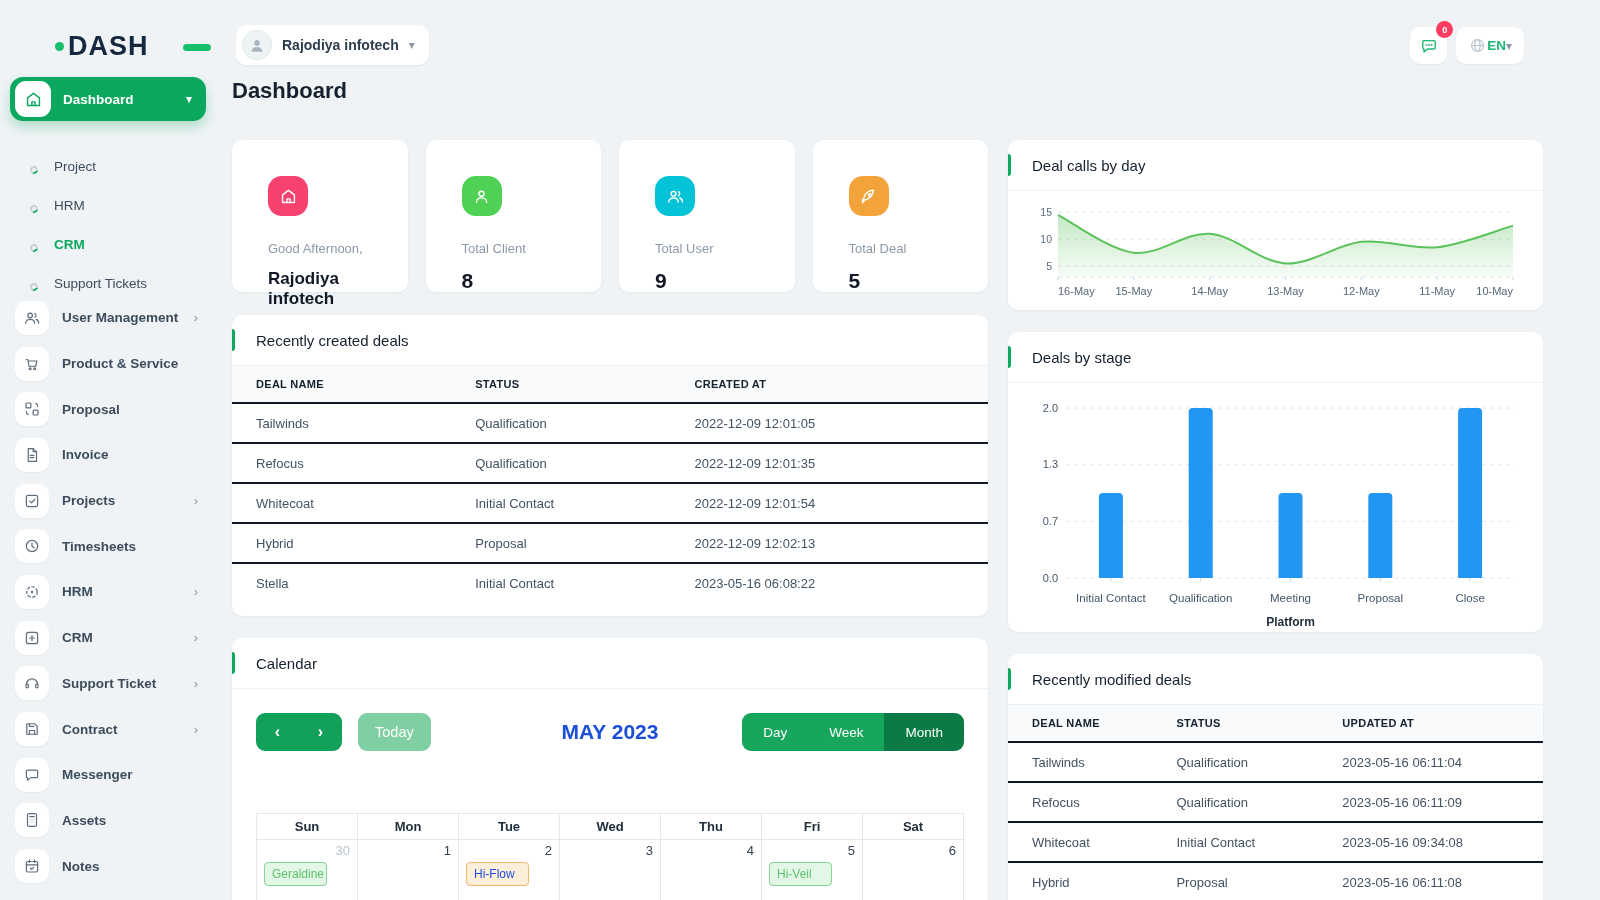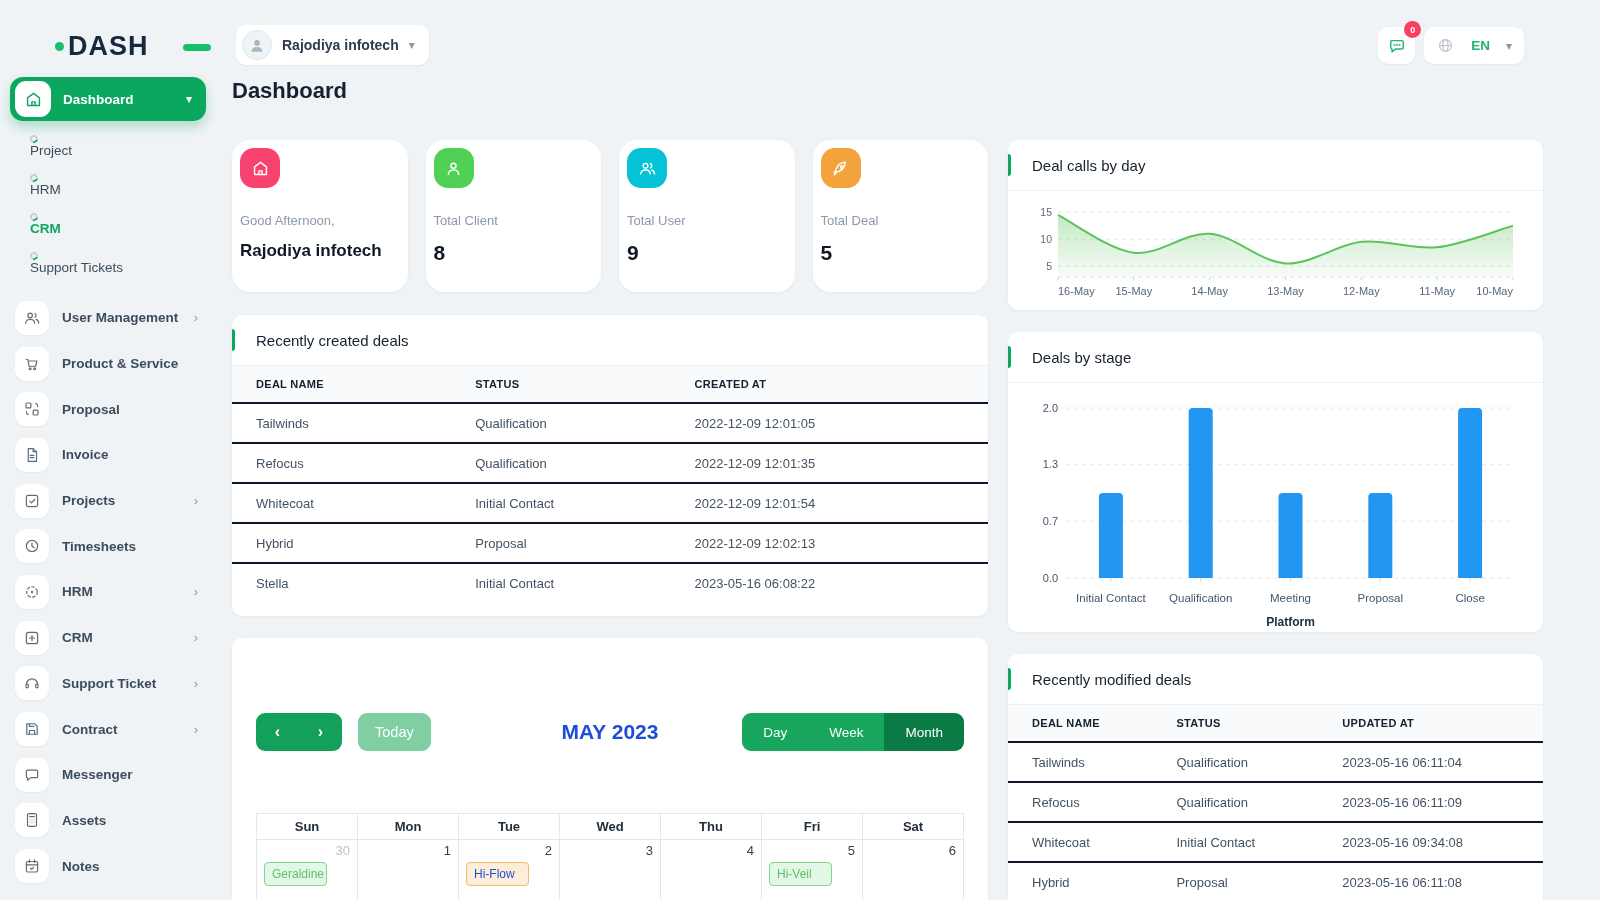--- a/index.html
+++ b/index.html
@@ -19,49 +19,49 @@
   .avatar { width:30px; height:30px; border-radius:50%; background:#eef3f5; border:1px solid #d9ece1;
     display:flex; align-items:center; justify-content:center; margin-right:10px; overflow:hidden; }
   .ws-name { font-size:14px; font-weight:700; color:#2d3c4e; margin-right:10px; }
   .chev { color:#8b98a5; font-size:12px; }
   .top-right { position:absolute; right:60px; top:11px; display:flex; gap:9px; align-items:center; }
   .icon-btn { position:relative; width:37px; height:37px; background:#fff; border-radius:10px;
     box-shadow:0 1px 2px rgba(20,40,60,.06); display:flex; align-items:center; justify-content:center; cursor:pointer; }
   .badge { position:absolute; top:-6px; right:-6px; min-width:17px; height:17px; border-radius:50%;
     background:#fd3c62; color:#fff; font-size:9px; font-weight:700; display:flex; align-items:center; justify-content:center; }
   .lang-pill { height:37px; background:#fff; border-radius:10px; box-shadow:0 1px 2px rgba(20,40,60,.06);
-    display:flex; align-items:center; gap:16px; padding:0 12px; cursor:pointer; }
+    display:flex; align-items:center; gap:0; padding:0 12px; cursor:pointer; }
   .lang-code { color:#1db573; font-weight:700; font-size:13.5px; }
   
   .sidebar { position:absolute; left:0; top:60px; width:216px; bottom:0; }
   .side-active { margin:17px 10px 14px 10px; height:44px; background:#0ca75f; border-radius:13px;
     box-shadow:0 6px 12px rgba(12,167,95,.28); display:flex; align-items:center; padding:0 14px 0 5px; cursor:pointer; }
   .side-active .tile { width:36px; height:36px; background:#fff; border-radius:11px; display:flex; align-items:center; justify-content:center; }
   .side-active .lbl { color:#fff; font-weight:700; font-size:13.5px; margin-left:12px; flex:1; }
-  .sub-item { display:flex; align-items:flex-start; height:39px; padding-left:30px; cursor:pointer;flex-direction:column; }
+  .sub-item { display:flex; align-items:flex-end; height:39px; padding-left:30px; cursor:pointer; }
   .donut { width:8px; height:8px; border-radius:50%; border:2px solid #c7d1d7; border-bottom-color:#12b066; transform:rotate(-30deg); margin-right:16px; flex:none; }
   .sub-lbl { font-size:13.5px; color:#3d4c5c; }
   .sub-item.active .sub-lbl { color:#0ca75f; font-weight:700; }
   .menu { margin-top:4px; }
   .menu-item { display:flex; align-items:center; height:45.7px; padding:0 18px 0 15px; cursor:pointer; }
   .menu-item .tile { width:34px; height:34px; background:#fff; border-radius:11px; box-shadow:0 1px 2px rgba(20,40,60,.05);
     display:flex; align-items:center; justify-content:center; color:#5d6d7c; flex:none; }
   .menu-item .lbl { font-size:13.5px; font-weight:600; color:#3d4c5c; margin-left:13px; flex:1; }
   .menu-item .chev-r { color:#8b98a5; font-size:13px; }
   
   .main { position:absolute; left:232px; top:0; width:756px; height:900px; }
   .rightcol { position:absolute; left:1008px; top:0; width:535px; height:900px; }
   .page-title { position:absolute; top:78px; left:0; font-size:22px; font-weight:700; color:#15212e; }
   .card { position:absolute; background:#fff; border-radius:10px; box-shadow:0 1px 3px rgba(25,45,65,.05); overflow:hidden; }
   .card-head { position:relative; display:flex; align-items:center; height:51px; padding:0 24px; border-bottom:1px solid #eef1f4; }
   .card-head::before { content:""; position:absolute; left:0; top:14px; width:3px; height:22px; background:#0ca75f; border-radius:0 3px 3px 0; }
   .card-title { font-size:15px; font-weight:400; color:#15212e; }
   
   .stat-row { position:absolute; top:140px; left:0; width:756px; display:flex; gap:18px; }
-  .stat-card { width:176px; height:152px; background:#fff; border-radius:18px; box-shadow:0 1px 3px rgba(25,45,65,.05); padding:8px; }
+  .stat-card { width:176px; height:152px; background:#fff; border-radius:10px; box-shadow:0 1px 3px rgba(25,45,65,.05); padding:36px; }
   .stat-ico { width:40px; height:40px; border-radius:14px; display:flex; align-items:center; justify-content:center; color:#fff; }
   .stat-lbl { margin-top:25px; font-size:13px; color:#8c99a8; }
   .stat-val { margin-top:13px; font-size:21px; font-weight:700; color:#101826; }
   .stat-card:first-child .stat-val { font-size:17px; }
   
   table.deals { width:100%; border-collapse:collapse; }
   table.deals th { background:#f8fafb; text-align:left; font-size:11px; font-weight:700; letter-spacing:.3px;
     color:#15212e; padding:12px 24px; text-transform:uppercase; }
   table.deals td { font-size:13px; color:#425262; padding:11.5px 24px; border-top:2px solid #0f172a; }
   
@@ -383,20 +383,23 @@
           <tr>
             <td>Stella</td>
             <td>Initial Contact</td>
             <td>2023-05-16 06:08:22</td>
           </tr>
         </tbody>
       </table>
   </div>
 
   <div class="card" style="top:638px; left:0; width:756px; height:300px;">
+    <div class="card-head">
+      <span class="card-title">Calendar</span>
+    </div>
     <div class="cal-toolbar">
       <div class="nav-group">
         <span class="nav-btn">‹</span>
         <span class="nav-btn">›</span>
       </div>
       <button class="today-btn">Today</button>
       <span class="cal-month">MAY 2023</span>
       <div class="view-group" id="view-group">
           <span class="view-btn">Day</span>
           <span class="view-btn">Week</span>

